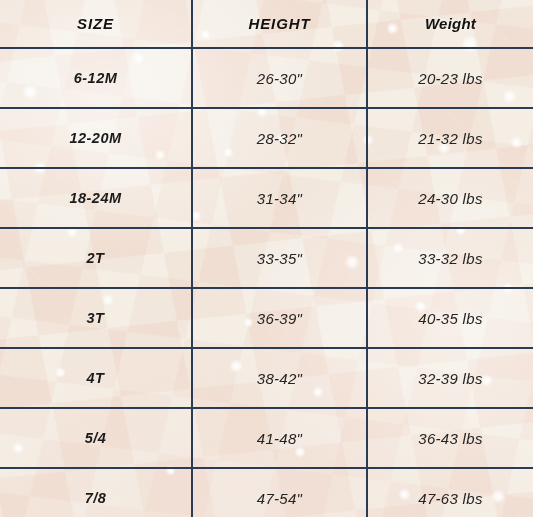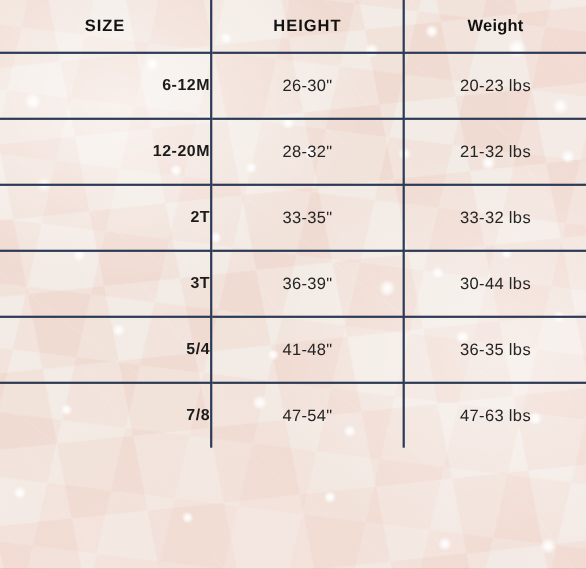--- a/index.html
+++ b/index.html
@@ -12,21 +12,22 @@
     overflow: hidden;
     font-family: "Liberation Sans", sans-serif;
     background: #f3efe9;
   }
 
   .chart-root {
     position: relative;
     width: 533px;
     height: 517px;
     overflow: hidden;
-    background: #ef4444;
+    background: #fde047;
+    font-style: italic;
   }
 
   
   .bg-layer {
     position: absolute;
     inset: 0;
     overflow: hidden;
     z-index: 0;
   }
   .checker {
@@ -112,21 +113,20 @@
 
   .size-table tbody td {
     height: 58px;
     color: #1b1b1b;
     font-size: 15px;
   }
   .size-table tbody td.col-size {
     font-weight: 700;
     letter-spacing: 0.5px;
     font-size: 14.5px;
-    text-align: right;
   }
   .size-table tbody td.col-height,
   .size-table tbody td.col-weight {
     font-weight: 400;
     letter-spacing: 0.3px;
     color: #242424;
   }
   .size-table tbody tr:last-child td {
     border-bottom: none;
   }
@@ -197,33 +197,43 @@
             <td class="col-size">6-12M</td>
             <td class="col-height">26-30"</td>
             <td class="col-weight">20-23 lbs</td>
           </tr>
           <tr>
             <td class="col-size">12-20M</td>
             <td class="col-height">28-32"</td>
             <td class="col-weight">21-32 lbs</td>
           </tr>
           <tr>
+            <td class="col-size">18-24M</td>
+            <td class="col-height">31-34"</td>
+            <td class="col-weight">24-30 lbs</td>
+          </tr>
+          <tr>
             <td class="col-size">2T</td>
             <td class="col-height">33-35"</td>
             <td class="col-weight">33-32 lbs</td>
           </tr>
           <tr>
             <td class="col-size">3T</td>
             <td class="col-height">36-39"</td>
-            <td class="col-weight">30-44 lbs</td>
+            <td class="col-weight">40-35 lbs</td>
+          </tr>
+          <tr>
+            <td class="col-size">4T</td>
+            <td class="col-height">38-42"</td>
+            <td class="col-weight">32-39 lbs</td>
           </tr>
           <tr>
             <td class="col-size">5/4</td>
             <td class="col-height">41-48"</td>
-            <td class="col-weight">36-35 lbs</td>
+            <td class="col-weight">36-43 lbs</td>
           </tr>
           <tr>
             <td class="col-size">7/8</td>
             <td class="col-height">47-54"</td>
             <td class="col-weight">47-63 lbs</td>
           </tr>
         </tbody>
     </table>
   </div>
 

